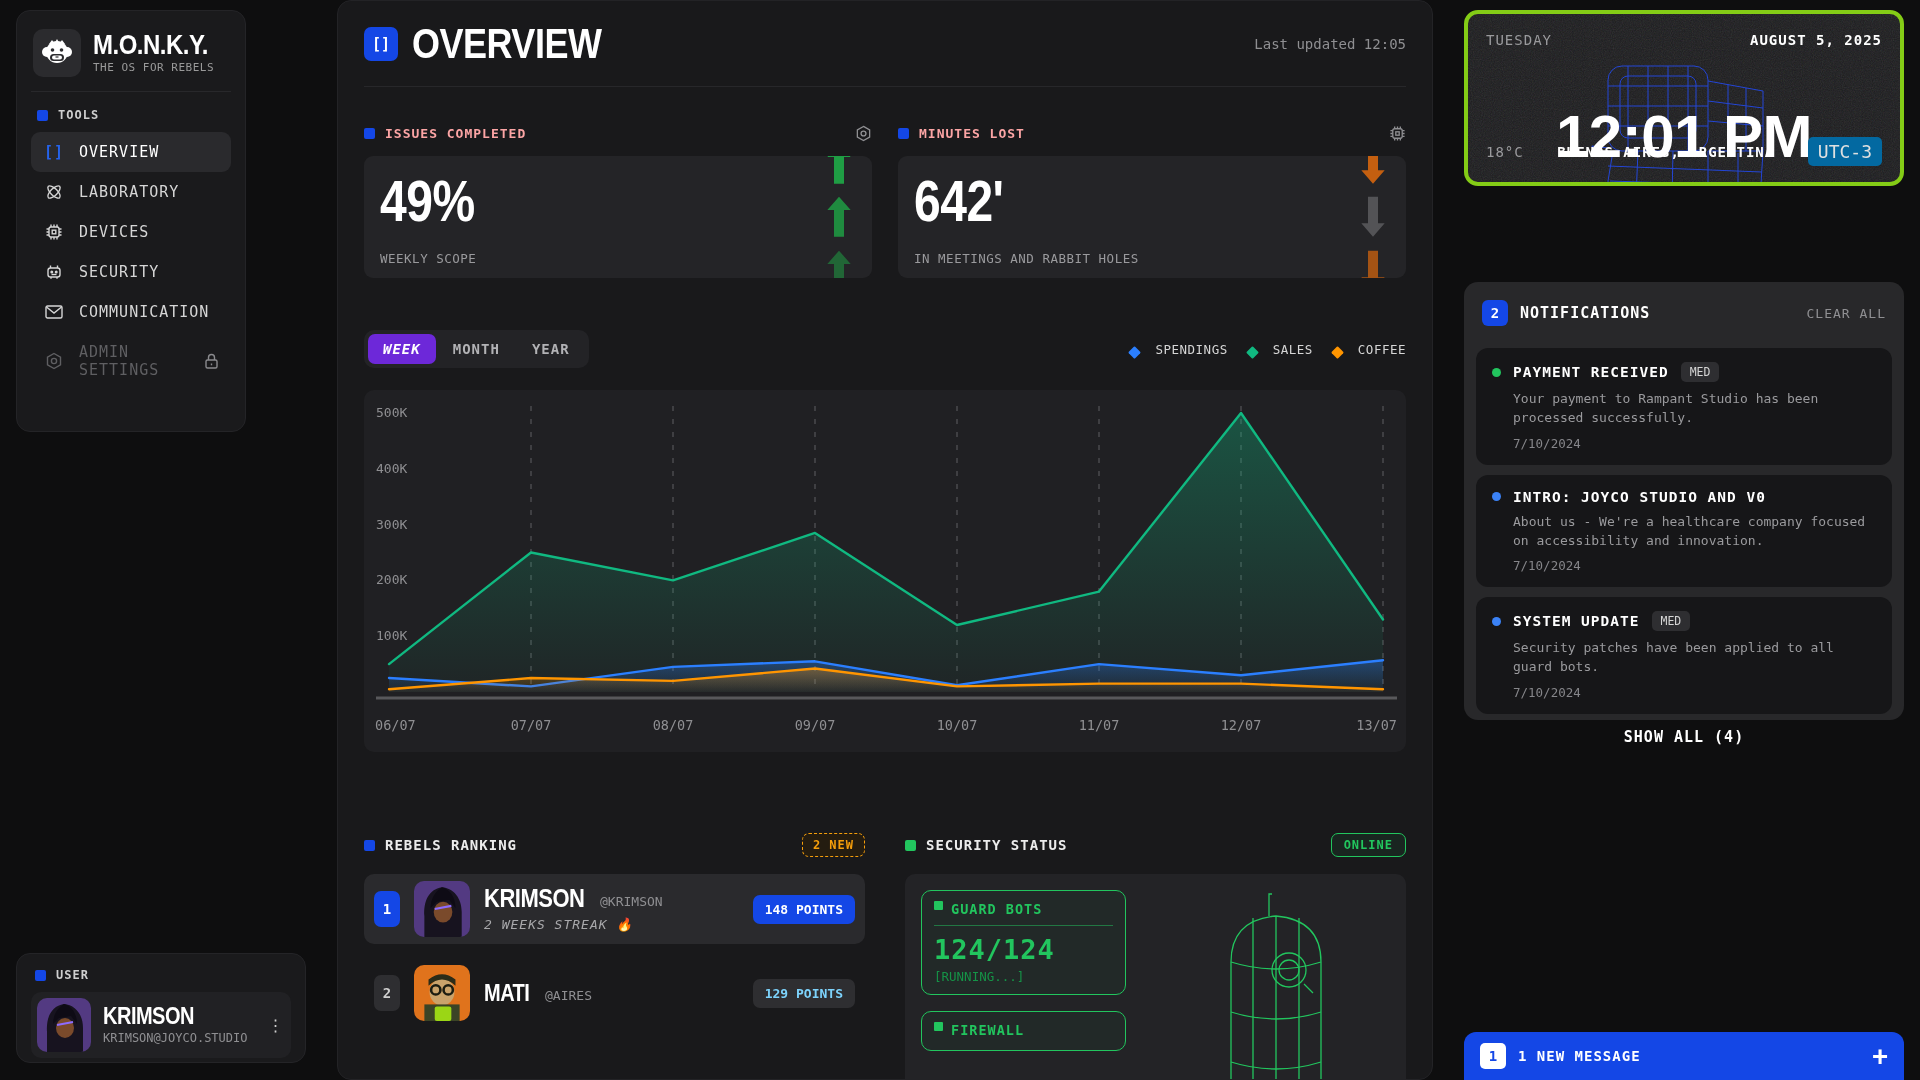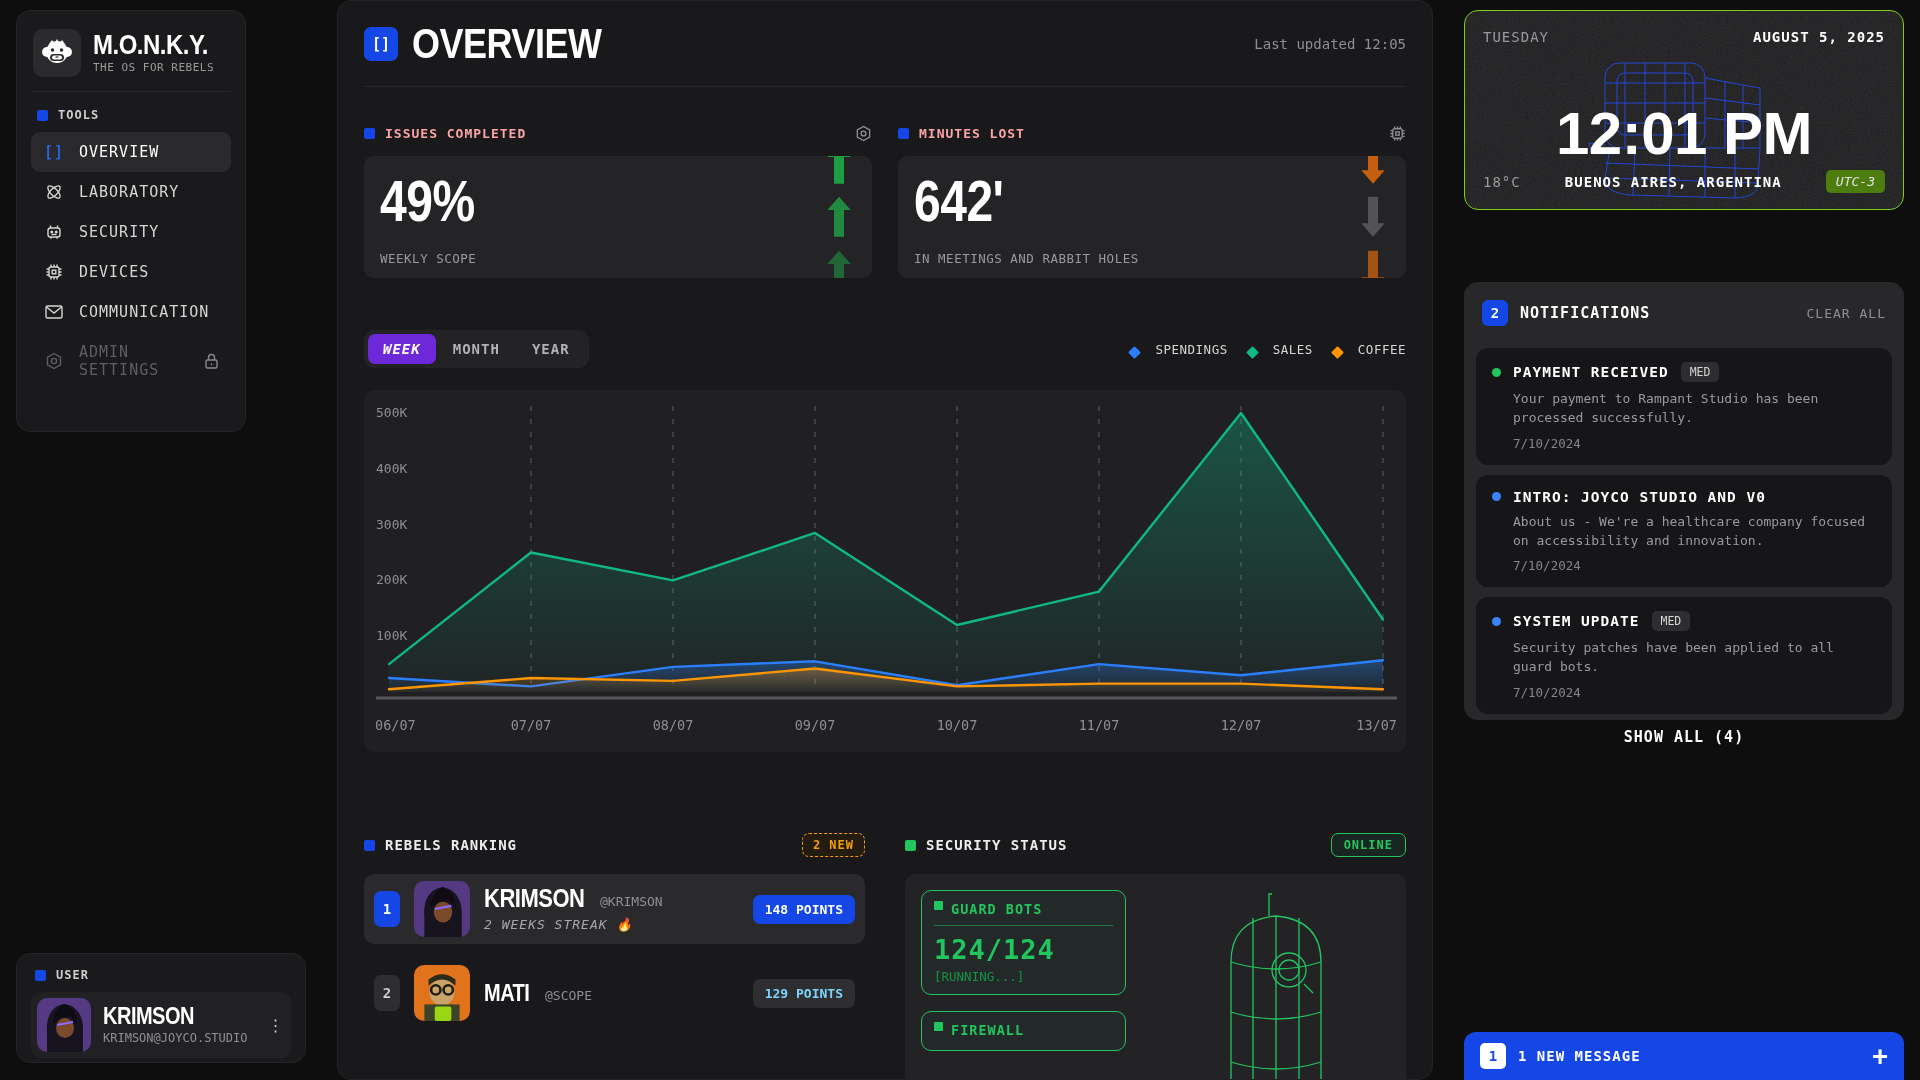--- a/index.html
+++ b/index.html
@@ -7,22 +7,22 @@
     font-family:"DejaVu Sans Mono", monospace; color:#e6e6e6; }
   .display { font-family:"Liberation Sans", sans-serif; font-weight:900; letter-spacing:-0.5px; }
   .stretch { display:inline-block; transform:scaleY(1.18); transform-origin:center; }
 
   
   .card { background:#1a1a1c; border:1px solid #242427; border-radius:14px; }
   #sidebar-nav  { position:absolute; left:16px; top:10px;  width:230px; height:422px; padding:14px; }
   #sidebar-user { position:absolute; left:16px; top:953px; width:290px; height:110px; padding:12px 14px; }
   #main   { position:absolute; left:337px; top:0; width:1096px; height:1080px;
             background:#19191b; border:1px solid #232326; border-radius:14px; padding:0 26px; overflow:hidden; }
-  #clock  { position:absolute; left:1464px; top:10px;  width:440px; height:200px; overflow:hidden;
-            background:#1c1c1e; border:1px solid #84cc16; border-radius:14px; }
+  #clock  { position:absolute; left:1464px; top:10px;  width:440px; height:176px; overflow:hidden;
+            background:#1c1c1e; border:4px solid #84cc16; border-radius:14px; }
   #notifs { position:absolute; left:1464px; top:282px; width:440px; height:438px;
             background:#28282a; border-radius:14px; padding:10px 12px; }
   #msgbar { position:absolute; left:1464px; top:1032px; width:440px; height:48px;
             background:#1447e6; border-radius:12px 12px 0 0; display:flex; align-items:center; gap:12px; padding:0 16px; }
 
   
   .logo-row { display:flex; gap:12px; align-items:center; padding:4px 2px 14px 2px; border-bottom:1px solid #28282b; }
   .logo-box { width:48px; height:48px; background:#2b2b2e; border-radius:10px; display:flex; align-items:center; justify-content:center; }
   .logo-title { font-size:24px; line-height:24px; color:#fff; }
   .logo-sub { font-size:11px; color:#9a9a9a; margin-top:4px; letter-spacing:0.5px; }
@@ -98,21 +98,21 @@
                padding-bottom:8px; border-bottom:1px solid rgba(34,197,94,.5); }
   .term-sq { width:9px; height:9px; background:#22c55e; border-radius:1px; }
   .term-value { color:#22c55e; font-size:27px; font-weight:bold; letter-spacing:1px; margin-top:8px; }
   .term-sub { color:#159447; font-size:12.5px; margin-top:4px; }
 
   
   .clock-row { position:absolute; left:0; right:0; display:flex; justify-content:space-between; align-items:center; padding:0 18px; z-index:3; }
   .clock-top { top:18px; } .clock-bottom { bottom:16px; }
   .clock-dim { color:#9a9a9d; font-size:14px; letter-spacing:1px; }
   .clock-strong { color:#fff; font-size:14px; font-weight:bold; letter-spacing:1px; }
-  .utc-badge { background:#4d7c0f; border-radius:5px; padding:4px 10px; color:#e0e0e0; font-size:13px;font-style:italic; }
+  .utc-badge { background:#0369a1; border-radius:5px; padding:4px 10px; color:#e0e0e0; font-size:18px; }
   .time-big { position:absolute; left:0; right:0; top:88px; text-align:center; font-size:60px; color:#fff; z-index:2; }
   #clock-wire { position:absolute; left:110px; top:42px; z-index:1; opacity:.95; }
   #noise { position:absolute; inset:0; z-index:0; opacity:.16; }
 
   
   .notif-head { display:flex; align-items:center; gap:12px; padding:8px 6px 12px 6px; }
   .count-badge { width:26px; height:26px; background:#1447e6; border-radius:6px; color:#fff; font-size:14px; font-weight:bold;
                  display:flex; align-items:center; justify-content:center; }
   .notif-title { font-size:15px; font-weight:bold; letter-spacing:1px; color:#fff; }
   .clear-all { margin-left:auto; color:#8f8f92; font-size:13px; letter-spacing:1px; cursor:pointer; }
@@ -172,38 +172,38 @@
       <svg width="18" height="18" viewBox="0 0 18 18" fill="none" stroke="#d6d6d6" stroke-width="1.4">
         <ellipse cx="9" cy="9" rx="8" ry="3.4" transform="rotate(45 9 9)"></ellipse>
         <ellipse cx="9" cy="9" rx="8" ry="3.4" transform="rotate(-45 9 9)"></ellipse>
       </svg>
     </span>
     <span>LABORATORY</span>
   </div>
   <div class="nav-item">
     <span class="nav-icon">
       <svg width="18" height="18" viewBox="0 0 18 18" fill="none" stroke="#d6d6d6" stroke-width="1.4">
+        <rect x="4" y="4" width="10" height="10" rx="2"></rect>
+          <rect x="7.2" y="7.2" width="3.6" height="3.6"></rect>
+        <path d="M6 4V1.5 M9 4V1.5 M12 4V1.5 M6 16.5V14 M9 16.5V14 M12 16.5V14 M4 6H1.5 M4 9H1.5 M4 12H1.5 M16.5 6H14 M16.5 9H14 M16.5 12H14"></path>
+      </svg>
+    </span>
+    <span>DEVICES</span>
+  </div>
+  <div class="nav-item">
+    <span class="nav-icon">
+      <svg width="18" height="18" viewBox="0 0 18 18" fill="none" stroke="#d6d6d6" stroke-width="1.4">
         <rect x="3" y="5" width="12" height="9" rx="2.5"></rect>
         <path d="M5.5 5V2.5 M12.5 5V2.5 M6 14v1.8 M12 14v1.8"></path>
         <circle cx="6.8" cy="9" r="0.8" fill="#d6d6d6"></circle>
           <circle cx="11.2" cy="9" r="0.8" fill="#d6d6d6"></circle>
         <path d="M6.5 11.5h5"></path>
       </svg>
     </span>
     <span>SECURITY</span>
-  </div>
-  <div class="nav-item">
-    <span class="nav-icon">
-      <svg width="18" height="18" viewBox="0 0 18 18" fill="none" stroke="#d6d6d6" stroke-width="1.4">
-        <rect x="4" y="4" width="10" height="10" rx="2"></rect>
-          <rect x="7.2" y="7.2" width="3.6" height="3.6"></rect>
-        <path d="M6 4V1.5 M9 4V1.5 M12 4V1.5 M6 16.5V14 M9 16.5V14 M12 16.5V14 M4 6H1.5 M4 9H1.5 M4 12H1.5 M16.5 6H14 M16.5 9H14 M16.5 12H14"></path>
-      </svg>
-    </span>
-    <span>DEVICES</span>
   </div>
   <div class="nav-item">
     <span class="nav-icon">
       <svg width="18" height="18" viewBox="0 0 18 14" fill="none" stroke="#d6d6d6" stroke-width="1.4">
         <rect x="1" y="1" width="16" height="12" rx="1.5"></rect>
           <path d="M1.5 2 9 8 16.5 2"></path>
       </svg>
     </span>
     <span>COMMUNICATION</span>
   </div>
@@ -421,21 +421,21 @@
             <ellipse cx="27" cy="26" rx="12" ry="13" fill="#caa36b"></ellipse>
             <path d="M14 20 Q27 8 40 20 L40 14 Q27 4 14 14 z" fill="#2c2c18"></path>
             <circle cx="21" cy="24" r="4.5" fill="none" stroke="#1c1c10" stroke-width="2.5"></circle>
             <circle cx="33" cy="24" r="4.5" fill="none" stroke="#1c1c10" stroke-width="2.5"></circle>
             <rect x="10" y="38" width="34" height="16" fill="#3b4426"></rect>
             <rect x="20" y="40" width="16" height="14" rx="2" fill="#9bd615"></rect>
           </svg>
         </div>
         <div>
           <div><span class="rank-name display stretch" style="font-size:20px;">MATI</span>
-               <span class="rank-handle">@SCOPE</span></div>
+               <span class="rank-handle">@AIRES</span></div>
         </div>
         <div class="points rest">129 POINTS</div>
       </div>
     </div>
 
     <div class="panel">
       <div class="panel-head">
         <span class="green-sq"></span>
         <span>SECURITY STATUS</span>
         <span class="badge-online">ONLINE</span>

